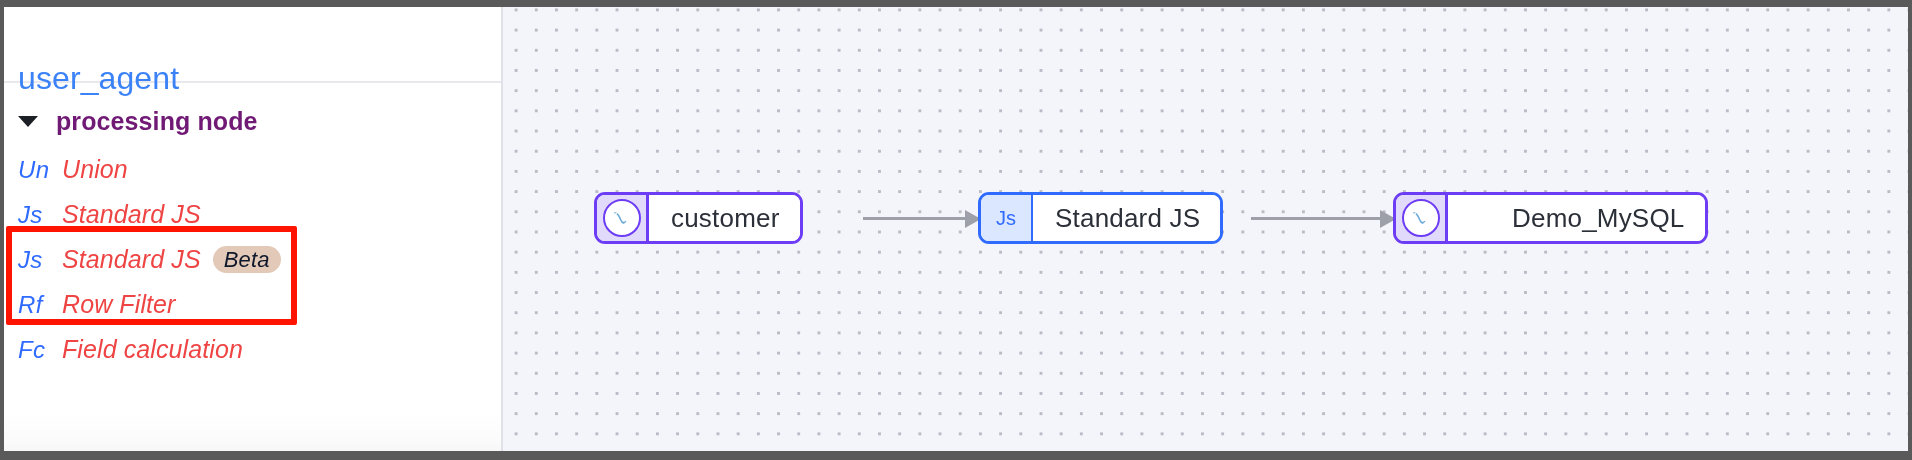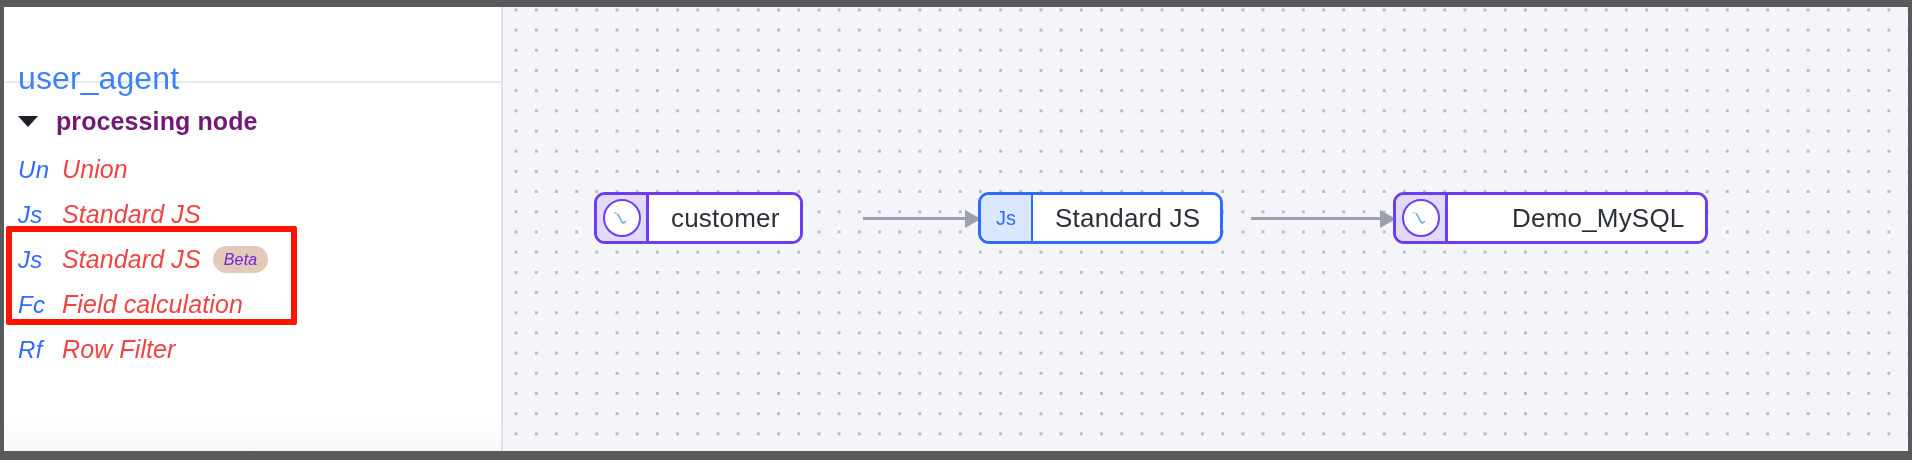--- a/index.html
+++ b/index.html
@@ -106,22 +106,22 @@
 
   .beta-badge {
     display: inline-flex;
     align-items: center;
     justify-content: center;
     margin-left: 12px;
     height: 27px;
     padding: 0 11px;
     border-radius: 14px;
     background: #e3c9b8;
-    color: #6d28d9;
-    font-size: 16px;
+    color: #0f172a;
+    font-size: 22px;
     letter-spacing: 0.2px;
     vertical-align: middle;
   }
 
   
   .highlight-box {
     position: absolute;
     left: 2px;
     top: 219px;
     width: 291px;
@@ -272,27 +272,27 @@
           <span class="node-label">Standard JS</span>
         </div>
 
         <div class="node-item">
           <span class="node-abbr">Js</span>
           <span class="node-label">Standard JS</span>
           <span class="beta-badge">Beta</span>
         </div>
 
         <div class="node-item">
+          <span class="node-abbr">Rf</span>
+          <span class="node-label">Row Filter</span>
+        </div>
+
+        <div class="node-item">
           <span class="node-abbr">Fc</span>
           <span class="node-label">Field calculation</span>
-        </div>
-
-        <div class="node-item">
-          <span class="node-abbr">Rf</span>
-          <span class="node-label">Row Filter</span>
         </div>
 
       </div>
     </div>
 
     <div class="highlight-box"></div>
     <div class="sidebar-fade"></div>
   </div>
 
   <div class="canvas">

